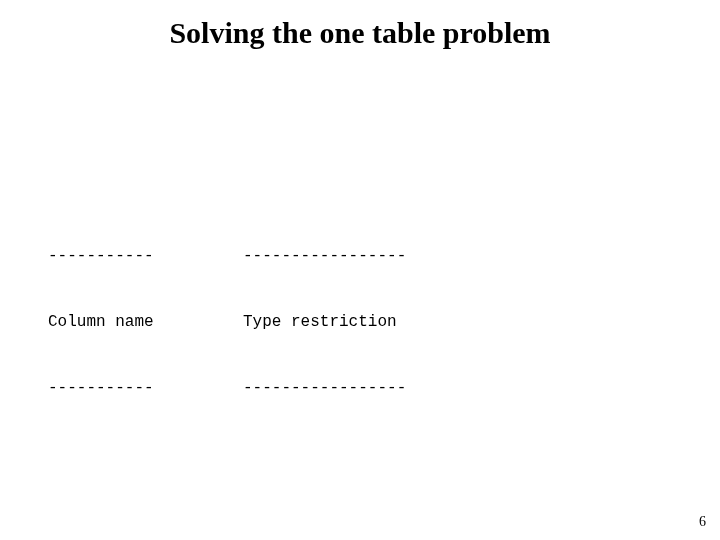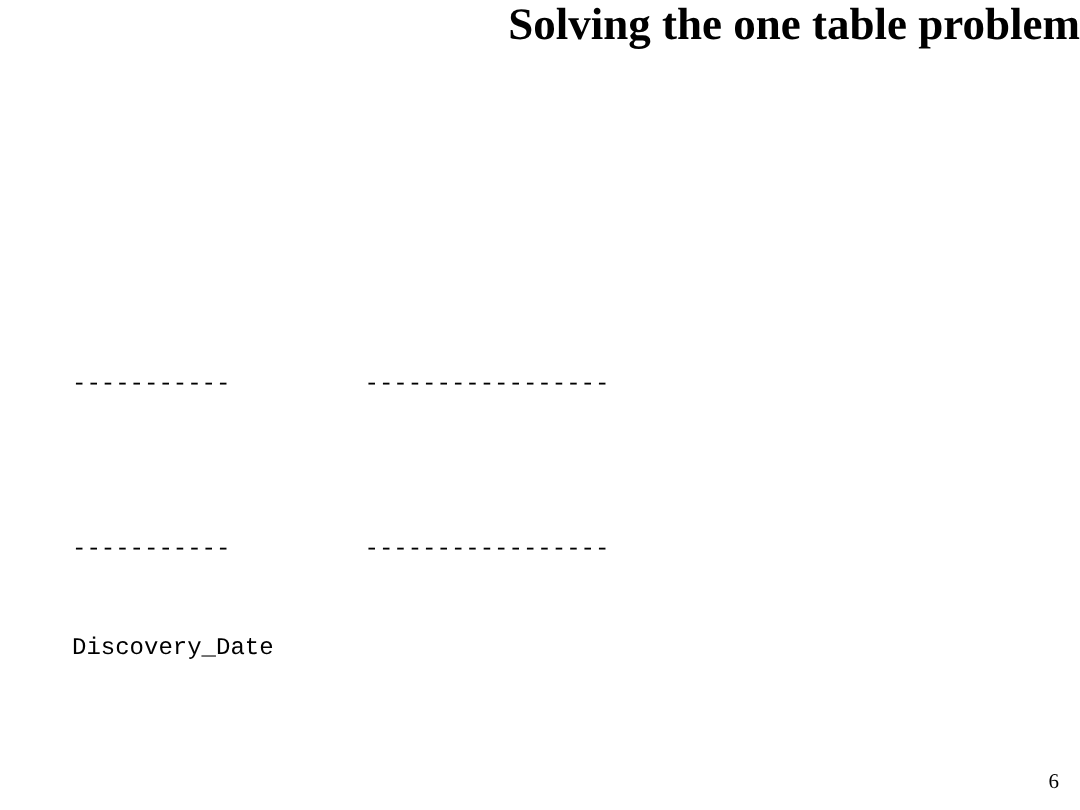--- a/index.html
+++ b/index.html
@@ -13,24 +13,24 @@
     position: relative;
   }
   .slide {
     width: 720px;
     height: 540px;
     position: relative;
     box-sizing: border-box;
   }
   .title {
     position: absolute;
-    top: 0;
+    top: 16px;
     left: 0;
     right: 0;
-    text-align: right;
+    text-align: center;
     font-size: 30px;
     font-weight: bold;
   }
   .content {
     position: absolute;
     left: 48px;
     top: 135px;
     font-family: "Courier New", Courier, monospace;
     font-size: 16px;
     line-height: 22px;
@@ -50,23 +50,23 @@
 </head>
 <body>
 
 <div class="slide">
   <div class="title">Solving the one table problem</div>
 
   <div class="content">
     
     <div>
       <div class="row"><span class="col1">-----------</span><span class="col2">-----------------</span></div>
+      <div class="row"><span class="col1">Column name</span><span class="col2">Type restriction</span></div>
+      <div class="row"><span class="col1">-----------</span><span class="col2">-----------------</span></div>
       <div class="row"></div>
-      <div class="row"><span class="col1">-----------</span><span class="col2">-----------------</span></div>
-      <div class="row"><span class="col1">Discovery_Date</span></div>
       
     </div>
 
     
     
   </div>
 
   <div class="pagenum">6</div>
 </div>
 

